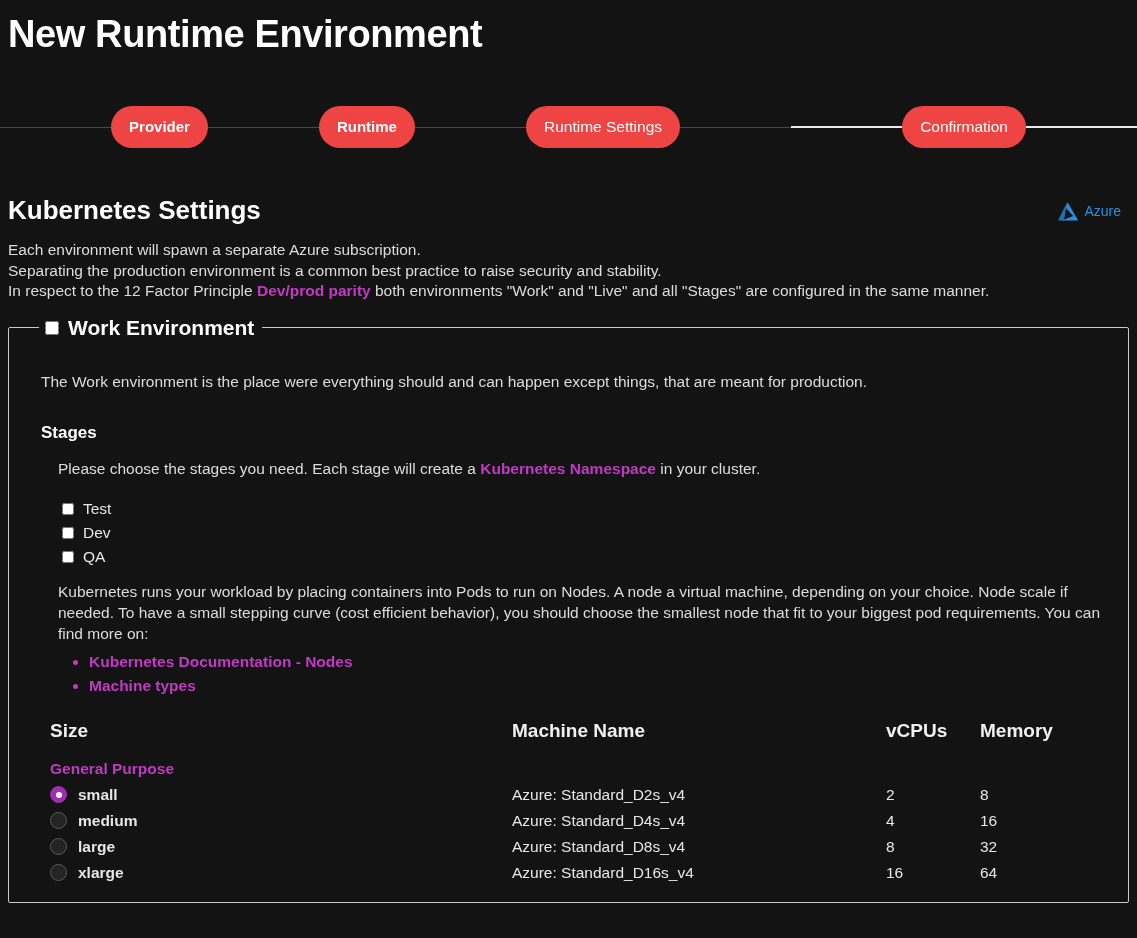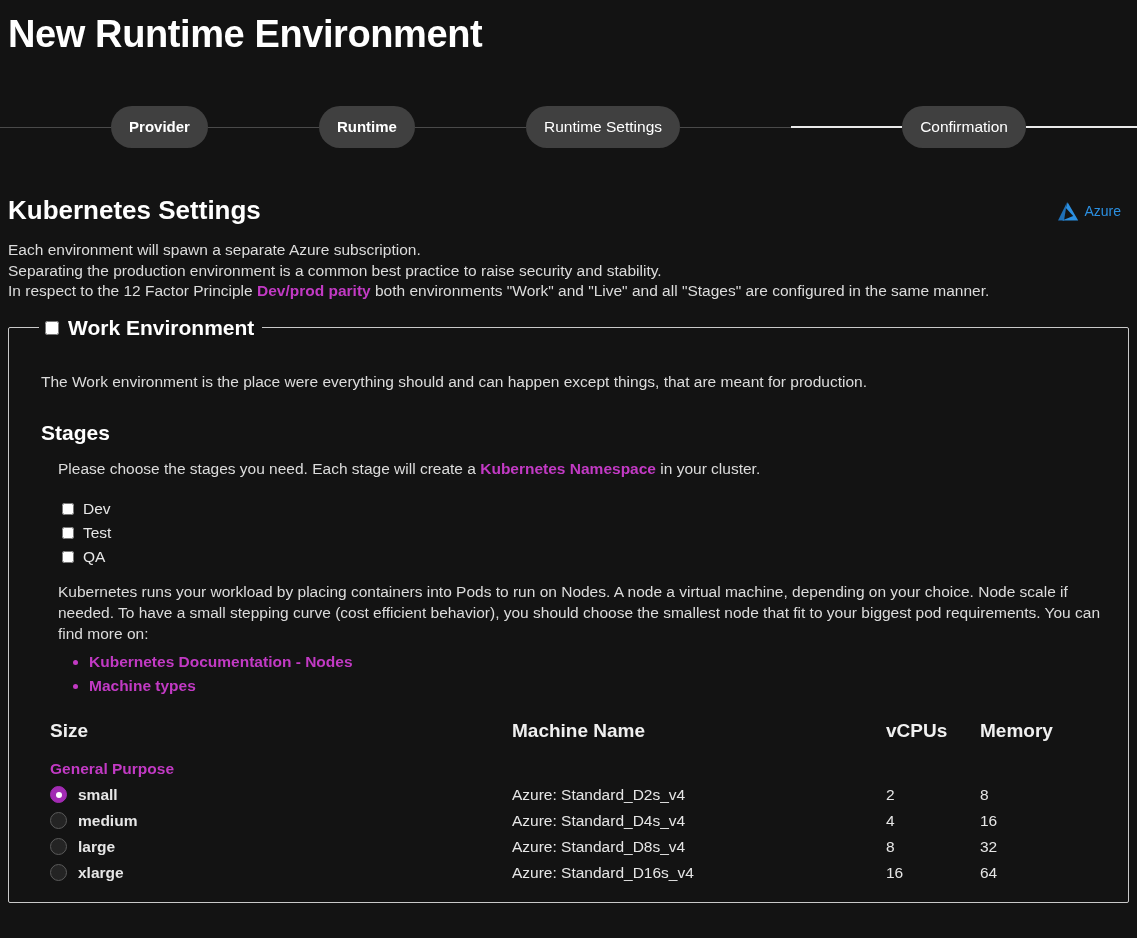--- a/index.html
+++ b/index.html
@@ -48,21 +48,21 @@
     height: 1px;
     background: #4a4a4a;
     flex: 1 1 auto;
   }
   .step-line.bright {
     background: #e9e9e9;
     height: 2px;
   }
   .step-pill {
     flex: 0 0 auto;
-    background: #404040;
+    background: #ef4444;
     color: #ffffff;
     border-radius: 24px;
     padding: 0 18px;
     height: 42px;
     line-height: 42px;
     font-size: 15px;
     font-weight: bold;
     white-space: nowrap;
     text-align: center;
     cursor: pointer;
@@ -142,21 +142,21 @@
   .env-body { padding: 0 9px; }
 
   .env-desc {
     font-size: 15.5px;
     line-height: 20px;
     color: #dcdcdc;
     margin: 24px 0 0 7px;
   }
 
   .sub-head {
-    font-size: 21px;
+    font-size: 17px;
     font-weight: bold;
     color: #ffffff;
     margin: 28px 0 0 7px;
     line-height: 26px;
   }
   .sub-desc {
     font-size: 15.5px;
     line-height: 21px;
     color: #dcdcdc;
     margin: 12px 0 0 24px;
@@ -307,25 +307,25 @@
     <div class="env-body">
 
       <div class="env-desc">The Work environment is the place were everything should and can happen except things, that are meant for production.</div>
 
       <h3 class="sub-head">Stages</h3>
       <div class="sub-desc"><span>Please choose the stages you need. Each stage will create a </span><span class="link">Kubernetes Namespace</span><span> in your cluster.</span></div>
 
       <ul class="stage-list">
         <li class="stage-item">
           <input type="checkbox" style="">
-          <span>Dev</span>
+          <span>Test</span>
         </li>
         <li class="stage-item">
           <input type="checkbox" style="">
-          <span>Test</span>
+          <span>Dev</span>
         </li>
         <li class="stage-item">
           <input type="checkbox" style="">
           <span>QA</span>
         </li>
       </ul>
 
       <div class="sub-desc">Kubernetes runs your workload by placing containers into Pods to run on Nodes. A node a virtual machine, depending on your choice. Node scale if needed. To have a small stepping curve (cost efficient behavior), you should choose the smallest node that fit to your biggest pod requirements. You can find more on:</div>
 
       <ul class="link-list">

